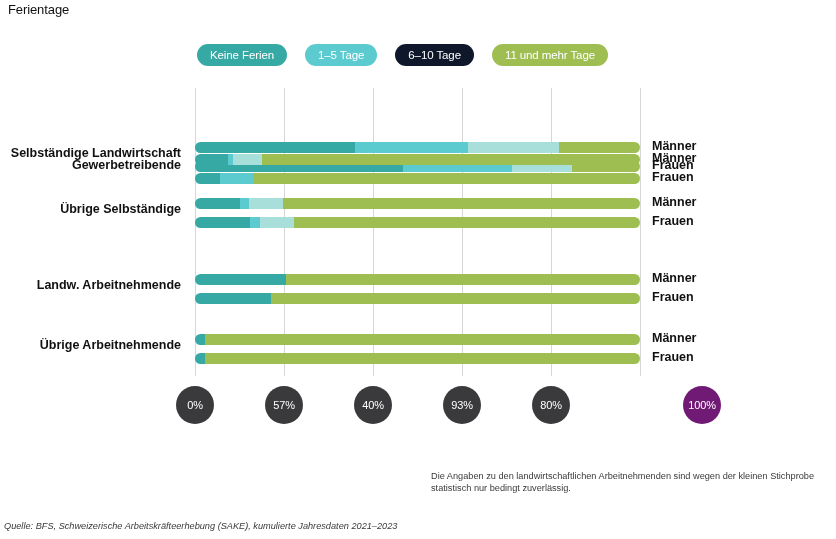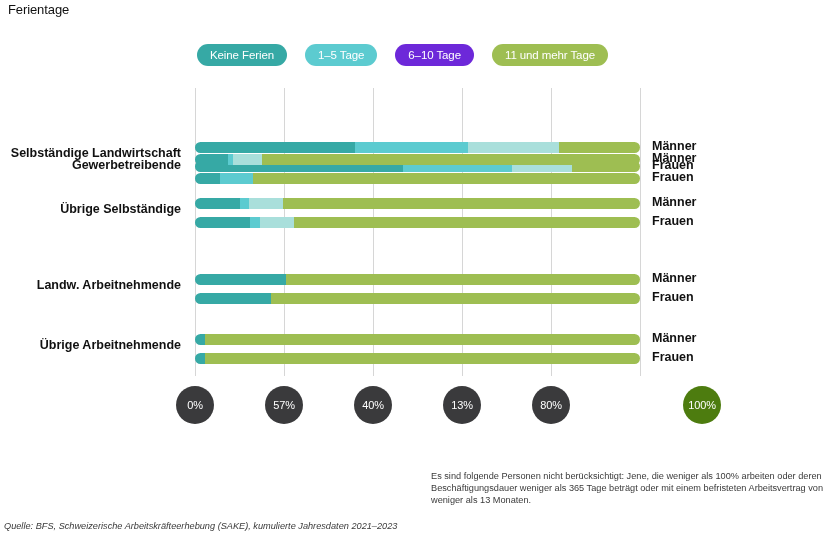--- a/index.html
+++ b/index.html
@@ -180,21 +180,21 @@
 
 <div class="chart-title">Ferientage</div>
 
 <div class="legend" id="legend-root">
     <div class="legend-pill" style="background: rgb(54, 169, 165);">
       <span>Keine Ferien</span>
     </div>
     <div class="legend-pill" style="background: rgb(92, 203, 208);">
       <span>1–5 Tage</span>
     </div>
-    <div class="legend-pill" style="background: #6d28d9;">
+    <div class="legend-pill" style="background: #0f172a;">
       <span>6–10 Tage</span>
     </div>
     <div class="legend-pill" style="background: rgb(158, 190, 82);">
       <span>11 und mehr Tage</span>
     </div>
   </div>
 
 <div class="plot">
   <div class="gridlines" id="gridlines-root">
       <div class="gridline" style="left: 0%; background: rgb(214, 214, 214);"></div>
@@ -308,27 +308,27 @@
     <div class="tick-circle" style="left: 0%; background: rgb(58, 58, 60);">
       <span>0%</span>
     </div>
     <div class="tick-circle" style="left: 20%; background: rgb(58, 58, 60);">
       <span>57%</span>
     </div>
     <div class="tick-circle" style="left: 40%; background: rgb(58, 58, 60);">
       <span>40%</span>
     </div>
     <div class="tick-circle" style="left: 60%; background: rgb(58, 58, 60);">
-      <span>13%</span>
+      <span>93%</span>
     </div>
     <div class="tick-circle" style="left: 80%; background: rgb(58, 58, 60);">
       <span>80%</span>
     </div>
-    <div class="tick-circle" style="left: 100%; background: #4d7c0f; margin-left: 43px;">
+    <div class="tick-circle" style="left: 100%; background: #701a75; margin-left: 43px;">
       <span>100%</span>
     </div>
   </div>
 
 <div class="notes" id="notes-root">
-    <p>Es sind folgende Personen nicht berücksichtigt: Jene, die weniger als 100% arbeiten oder deren Beschäftigungsdauer weniger als 365 Tage beträgt oder mit einem befristeten Arbeitsvertrag von weniger als 13 Monaten.</p>
+    <p>Die Angaben zu den landwirtschaftlichen Arbeitnehmenden sind wegen der kleinen Stichprobe statistisch nur bedingt zuverlässig.</p>
   </div>
 
 <div class="source">Quelle: BFS, Schweizerische Arbeitskräfteerhebung (SAKE), kumulierte Jahresdaten 2021–2023</div>
 
 </body></html>

